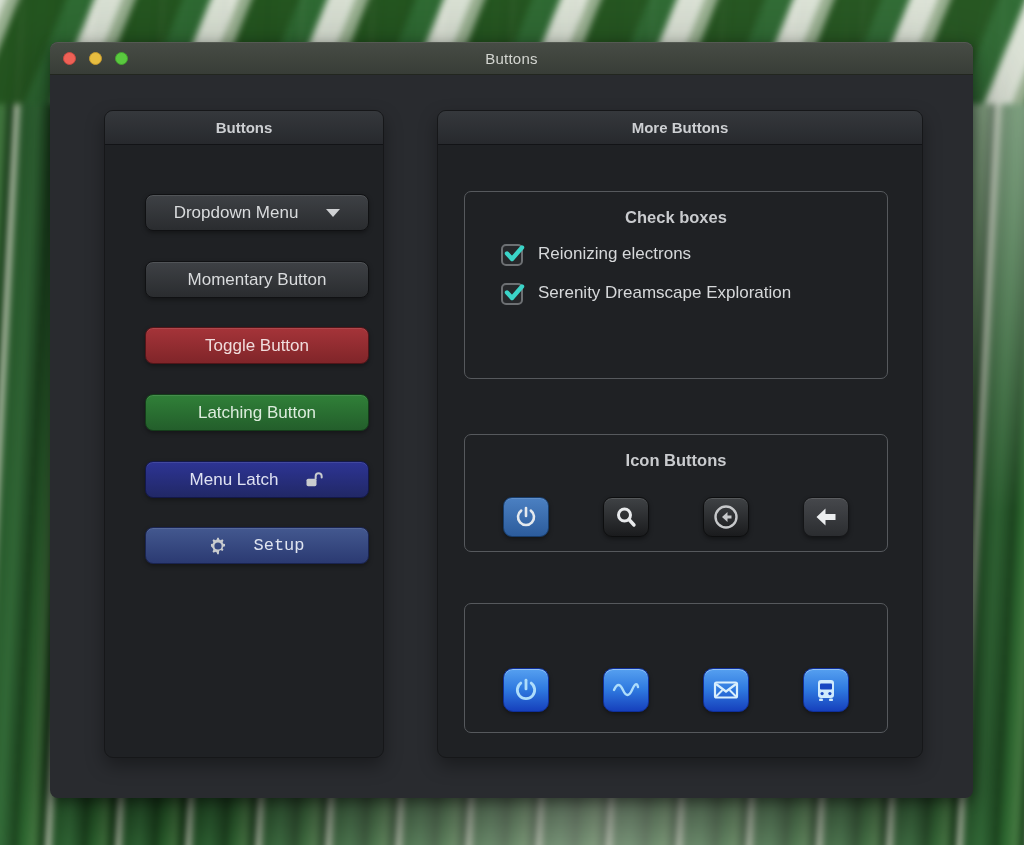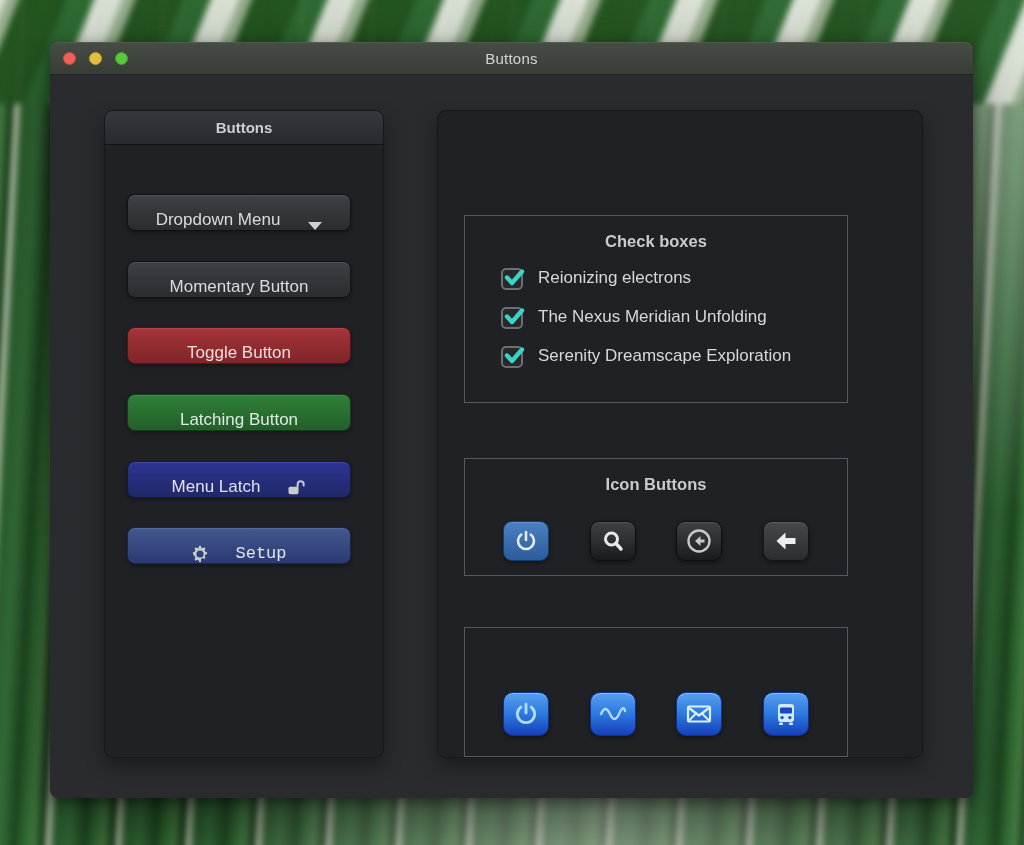--- a/index.html
+++ b/index.html
@@ -44,34 +44,34 @@
     box-shadow: 0 8px 18px rgba(0,0,0,.35); }
   .panel-header { height:34px; border-radius:8px 8px 0 0;
     background:linear-gradient(180deg,#35383c,#27292d);
     border-bottom:1px solid #121316;
     display:flex; align-items:center; justify-content:center;
     color:#cdcfd2; font-weight:bold; font-size:15px; }
   .panel.left  { left:54px;  top:68px; width:280px; height:648px; }
   .panel.right { left:387px; top:68px; width:486px; height:648px; }
 
   
-  .pbtn { position:absolute; left:22px; width:224px; height:37px; border-radius:8px;
-    display:flex; align-items:flex-end; justify-content:center; gap:26px;
+  .pbtn { position:absolute; left:40px; width:224px; height:37px; border-radius:8px;
+    display:flex; align-items:center; justify-content:center; gap:26px;
     font-family:inherit; font-size:17px; cursor:pointer;
     box-shadow: inset 0 1px 0 rgba(255,255,255,.10), 0 2px 4px rgba(0,0,0,.35); }
   .pbtn.dark  { background:linear-gradient(180deg,#3e4145,#2a2c2f); border:1px solid #101113; color:#d9dbdd; }
   .pbtn.red   { background:linear-gradient(180deg,#a53439,#802529); border:1px solid #511519; color:#f0dcdc; }
   .pbtn.green { background:linear-gradient(180deg,#308038,#235e2b); border:1px solid #143d1a; color:#dcecdd; }
   .pbtn.navy  { background:linear-gradient(180deg,#2d3494,#212866); border:1px solid #13184a; color:#dfe2f2; }
   .pbtn.steel { background:linear-gradient(180deg,#43588f,#2b3a72); border:1px solid #1a2450; color:#e0e5f0;font-family:Liberation Mono, monospace; }
   .caret { width:0; height:0; border-left:7px solid transparent; border-right:7px solid transparent;
     border-top:8px solid #cfd1d3; margin-left:2px; }
 
   
-  .group { position:absolute; left:26px; width:384px; border:1px solid #56595d; border-radius:0;margin-top:24px; }
+  .group { position:absolute; left:26px; width:424px; border:1px solid #56595d; border-radius:7px; }
   .group-title { margin-top:16px; text-align:center; color:#c9cbce; font-weight:bold; font-size:16.5px; }
   .g-check  { top:80px;  height:188px; }
   .g-icons  { top:323px; height:118px; }
   .g-sprite { top:492px; height:130px; }
 
   
   .check-rows { position:absolute; top:52px; left:36px; right:20px; }
   .check-row { display:flex; height:39px; cursor:pointer; }
   .checkbox { position:relative; width:22px; height:22px; border:2px solid #6d7073; border-radius:5px;
     background:#26282b; overflow:visible; flex:0 0 auto; }
@@ -142,46 +142,41 @@
 
       <button class="pbtn steel" style="top:416px;">
         <svg width="18" height="18" viewBox="0 0 22 22">
           <path fill="#c9cccf" fill-rule="evenodd" d="M10 1h2l.4 2.2a6.2 6.2 0 0 1 1.9.8l2-1.1 1.4 1.4-1.1 2a6.2 6.2 0 0 1 .8 1.9L19.6 8.6V11.4l-2.2.4a6.2 6.2 0 0 1-.8 1.9l1.1 2-1.4 1.4-2-1.1a6.2 6.2 0 0 1-1.9.8L12 21h-2l-.4-2.2a6.2 6.2 0 0 1-1.9-.8l-2 1.1-1.4-1.4 1.1-2a6.2 6.2 0 0 1-.8-1.9L2.4 11.4V8.6l2.2-.4a6.2 6.2 0 0 1 .8-1.9l-1.1-2 1.4-1.4 2 1.1a6.2 6.2 0 0 1 1.9-.8L10 1zm1 5.6a4.4 4.4 0 1 0 0 8.8 4.4 4.4 0 0 0 0-8.8z"></path>
         </svg>
         <span>Setup</span>
       </button>
     </div>
 
     <div class="panel right">
+      <div class="panel-header">
+        <span>More Buttons</span>
+      </div>
 
       <div class="group g-check">
         <div class="group-title">Check boxes</div>
         <div class="check-rows">
           <div class="check-row">
             <span class="checkbox">
               <svg width="24" height="24" viewBox="0 0 24 24">
                 <path d="M5 12.5 L10 18 L20 6.5" fill="none" stroke="#3bd4c8" stroke-width="4.4" stroke-linecap="round" stroke-linejoin="round"></path>
               </svg>
             </span>
             <span class="check-label">Reionizing electrons</span>
           </div>
           <div class="check-row">
             <span class="checkbox">
               <svg width="24" height="24" viewBox="0 0 24 24">
                 <path d="M5 12.5 L10 18 L20 6.5" fill="none" stroke="#3bd4c8" stroke-width="4.4" stroke-linecap="round" stroke-linejoin="round"></path>
               </svg>
             </span>
-            <span class="check-label">The Nexus Meridian Unfolding</span>
-          </div>
-          <div class="check-row">
-            <span class="checkbox">
-              <svg width="24" height="24" viewBox="0 0 24 24">
-                <path d="M5 12.5 L10 18 L20 6.5" fill="none" stroke="#3bd4c8" stroke-width="4.4" stroke-linecap="round" stroke-linejoin="round"></path>
-              </svg>
-            </span>
             <span class="check-label">Serenity Dreamscape Exploration</span>
           </div>
         </div>
       </div>
 
       <div class="group g-icons">
         <div class="group-title">Icon Buttons</div>
         <div class="btn-row">
           <button class="icon-btn blue">
             <svg width="24" height="24" viewBox="0 0 24 24">

